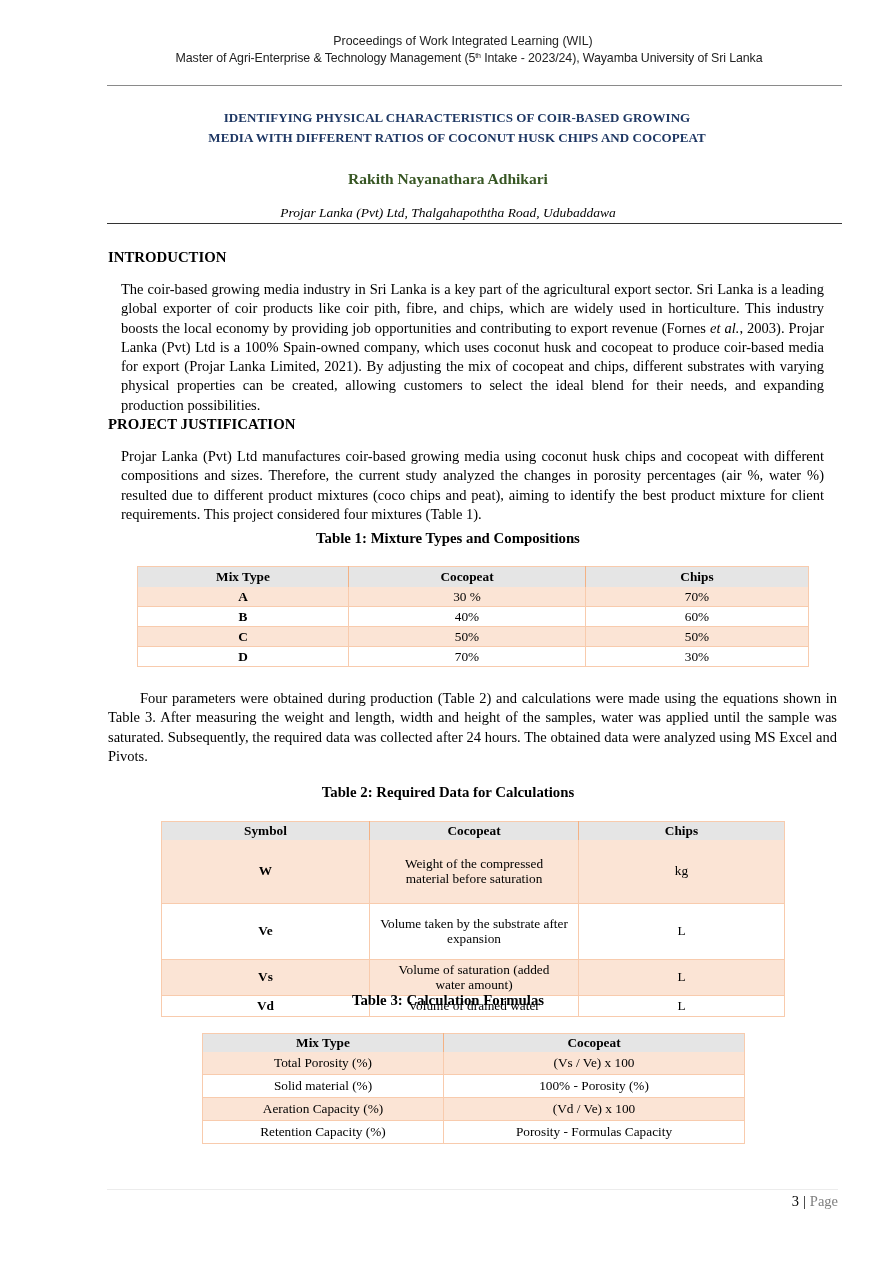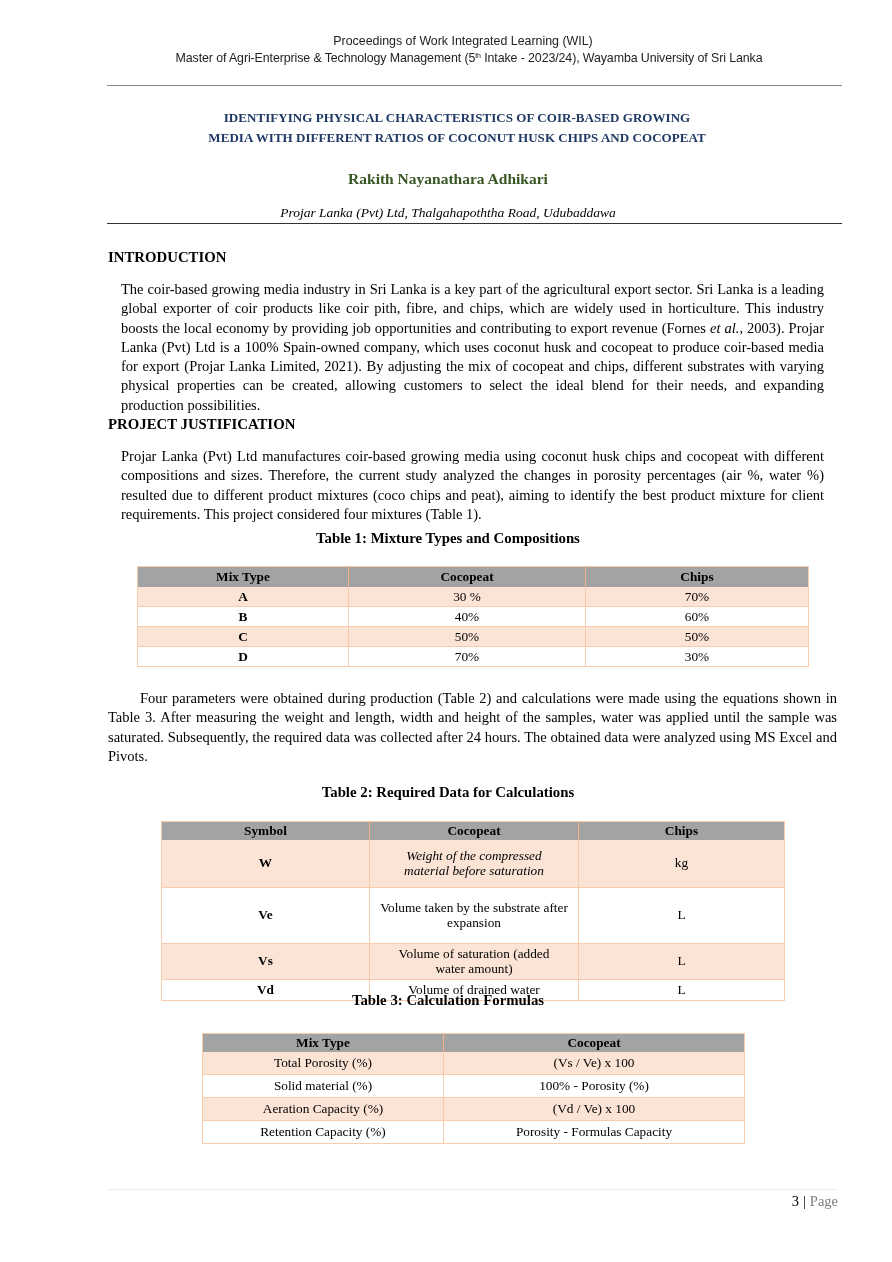--- a/index.html
+++ b/index.html
@@ -12,21 +12,21 @@
   .title { position: absolute; top: 108px; left: 100px; width: 714px; text-align: center; color: #1f3864; font-weight: bold; font-size: 13px; line-height: 20px; letter-spacing: 0.05px; }
   .author { position: absolute; top: 169px; left: 0; width: 892px; text-align: center; color: #375623; font-weight: bold; font-size: 15.5px; line-height: 20px; padding-left: 2px; }
   .affil { position: absolute; top: 204px; left: 0; width: 892px; text-align: center; font-style: italic; font-size: 13.5px; line-height: 18px; padding-left: 2px; }
   .hr-affil { position: absolute; top: 223px; left: 107px; width: 735px; border-top: 1px solid #333; }
   .section { position: absolute; left: 108px; width: 729px; font-size: 14.5px; line-height: 19.3px; text-align: justify; }
   .section h2 { margin: 0; font-size: 14.8px; font-weight: bold; line-height: 19px; }
   .section p { margin: 13px; }
   .indent { text-indent: 32px; }
   .caption { position: absolute; left: 0; width: 892px; text-align: center; font-weight: bold; font-size: 14.8px; line-height: 19px; padding-left: 2px; }
   table.dt { position: absolute; border-collapse: collapse; font-size: 13.3px; }
-  table.dt th { background: #a3a3a3; color: #000; font-weight: bold; padding: 0; text-align: center; border-right: 1px solid #f4b183; }
+  table.dt th { background: #e5e5e5; color: #000; font-weight: bold; padding: 0; text-align: center; border-right: 1px solid #f4b183; }
   table.dt td { text-align: center; padding: 0; border-right: 1px solid #f8cbad; border-bottom: 1px solid #f8cbad; line-height: 15.5px; }
   table.dt th:last-child, table.dt td:last-child { border-right: none; }
   table.dt tr.odd td { background: #fbe4d5; }
   table.dt tr.even td { background: #ffffff; }
   table.dt td.bold { font-weight: bold; }
   table.dt { border: 1px solid #f8cbad; }
   .hr-foot { position: absolute; top: 1189px; left: 107px; width: 731px; border-top: 1px solid #ececec; }
   .pagenum { position: absolute; top: 1193px; right: 54px; font-size: 14.5px; color: #000; }
   .pagenum .bar { margin: 0 4px; }
   .pagenum .pg { color: #7f7f7f; }
@@ -101,21 +101,21 @@
   <thead>
     <tr style="height:18px;">
       <th style="width:207px;">Symbol</th>
       <th style="width:208px;">Cocopeat</th>
       <th>Chips</th>
     </tr>
   </thead>
   <tbody>
     <tr class="odd" style="height:37px;">
       <td class="bold">W</td>
-      <td style="padding:8px 18px;font-style:italic;">Weight of the compressed material before saturation</td>
+      <td style="padding:16px 18px;">Weight of the compressed material before saturation</td>
       <td>kg</td>
     </tr>
     <tr class="even" style="height:36px;">
       <td class="bold">Ve</td>
       <td style="padding:12px 10px;">Volume taken by the substrate after expansion</td>
       <td>L</td>
     </tr>
     <tr class="odd" style="height:36px;">
       <td class="bold">Vs</td>
       <td style="padding:0 14px;">Volume of saturation (added water amount)</td>

